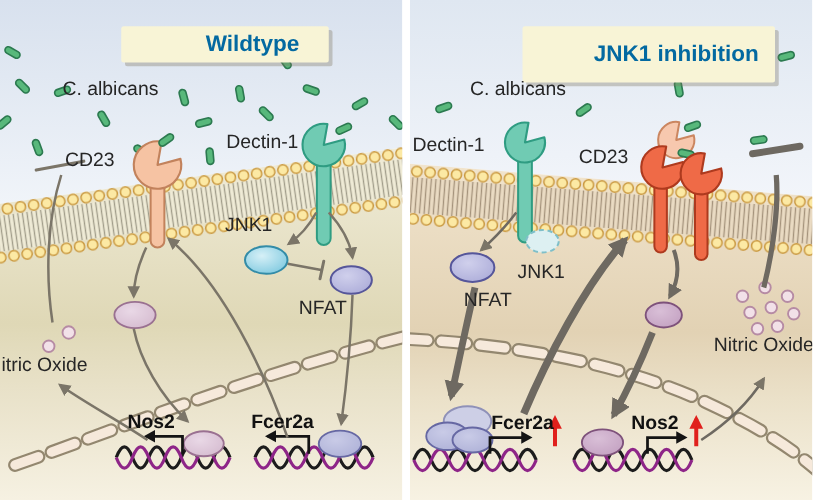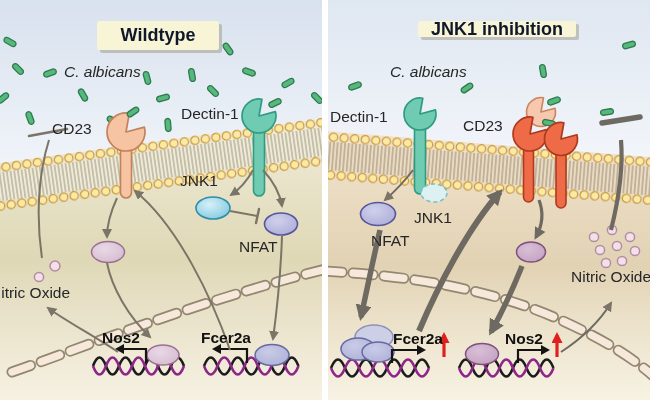--- a/index.html
+++ b/index.html
@@ -1,24 +1,24 @@
 <!DOCTYPE html>
 <html><head>
 <meta charset="utf-8">
 <style>
   html,body{margin:0;padding:0;background:#fff;}
   #fig{position:relative;width:650px;height:400px;overflow:hidden;background:#fff;
        font-family:"Liberation Sans",sans-serif;}
   #art{position:absolute;left:0;top:0;}
   .divider{position:absolute;top:0;width:6px;height:400px;background:#ffffff;}
   .title-box{position:absolute;display:flex;align-items:center;justify-content:center;
-      background:#F8F4D6;color:#0f172a;font-size:18px;font-weight:700;
-      box-shadow:3px 3px 0 rgba(125,118,95,.35);border-radius:2px;}
+      background:#F8F4D6;color:#0369a1;font-size:18px;font-weight:700;
+      box-shadow:3px 3px 0 rgba(125,118,95,.35);border-radius:2px;padding-left:44px;}
   .lab{position:absolute;color:#262626;font-size:15.5px;line-height:17px;white-space:nowrap;}
-  .lab.it{font-style:italic;margin-left:14px;}
+  .lab.it{}
   .lab.gene{font-weight:700;font-size:15.5px;color:#111;}
 </style>
 </head>
 <body>
 
 <div id="fig">
 
 <svg id="art" width="650" height="400" viewBox="0 0 650 400">
   <defs>
     <clipPath id="clipL">
@@ -269,21 +269,21 @@
       <path d="M 561 352 C 584 337 601 319 611 303" stroke-width="2" marker-end="url(#mThin)"></path>
       <path d="M 611 230 C 619 198 623 164 621 140" stroke-width="4.2"></path>
       <path d="M 602 123 L 640 117" stroke-width="5.5" stroke-linecap="round"></path>
     </g>
   </g>
 </svg>
 
 <div class="divider" style="left:322px;"></div>
 
 <div class="title-box" style="left:97px;top:21px;width:122px;height:29px;">Wildtype</div>
-<div class="title-box" style="left:418px;top:21px;width:158px;height:16px;">JNK1 inhibition</div>
+<div class="title-box" style="left:418px;top:21px;width:158px;height:45px;">JNK1 inhibition</div>
 
 <div class="lab it" style="left:50px;top:63px;">C. albicans</div>
 <div class="lab" style="left:52px;top:120px;">CD23</div>
 <div class="lab" style="left:181px;top:105px;">Dectin-1</div>
 <div class="lab" style="left:180px;top:172px;">JNK1</div>
 <div class="lab" style="left:239px;top:238px;">NFAT</div>
 <div class="lab" style="left:-10px;top:284px;">Nitric Oxide</div>
 <div class="lab gene" style="left:102px;top:329px;">Nos2</div>
 <div class="lab gene" style="left:201px;top:329px;">Fcer2a</div>
 

